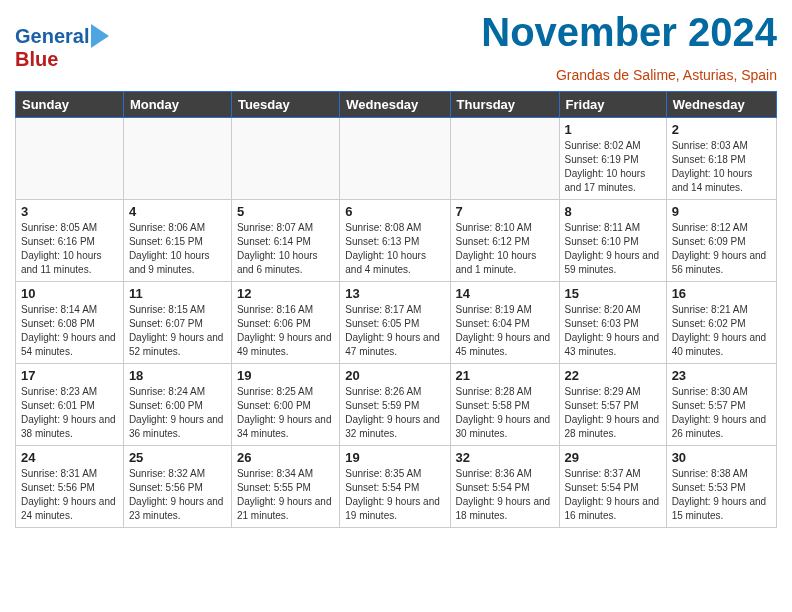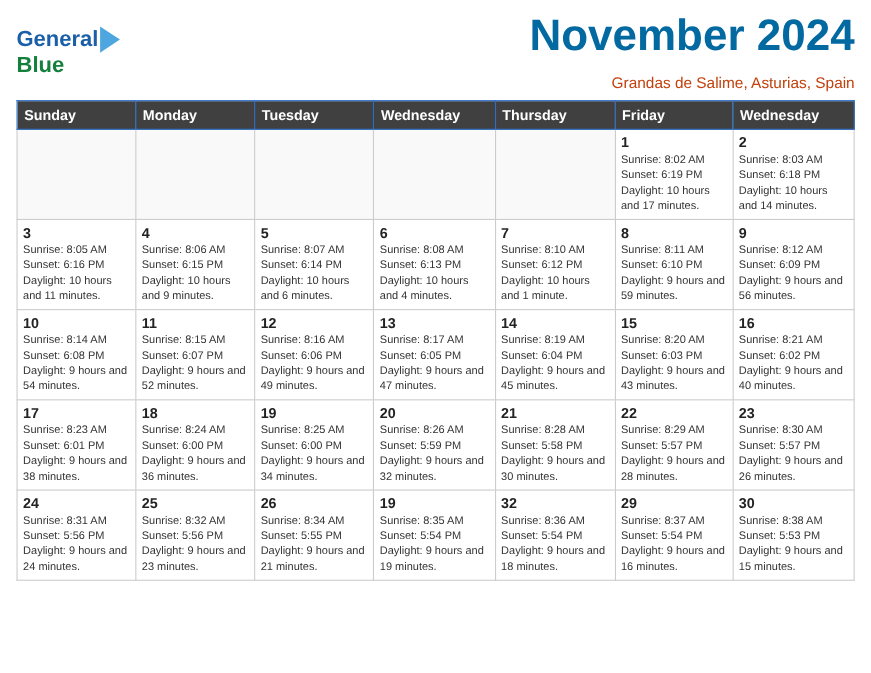--- a/index.html
+++ b/index.html
@@ -4,21 +4,21 @@
   <style>
     * { box-sizing: border-box; margin: 0; padding: 0; }
     body { font-family: Arial, sans-serif; background: #fff; width: 792px; height: 612px; overflow: hidden; }
     
     .page { width: 792px; min-height: 612px; padding: 10px 15px; }
     
     .header { display: flex; justify-content: space-between; align-items: center; margin-bottom: 8px; }
     
     .logo { display: flex; align-items: center; }
     .logo-text { font-size: 20px; font-weight: bold; color: #1a5fa8; line-height: 1.1; }
-    .logo-text span { color: #15803d; margin-top: 12px; }
+    .logo-text span { color: #b91c1c; margin-top: 12px; }
     .logo-arrow { width: 0; height: 0; border-top: 12px solid transparent; border-bottom: 12px solid transparent; border-left: 18px solid #4da6e0; display: inline-block; margin-left: 2px; vertical-align: middle; }
     
     .title-section { text-align: right; }
     .month-title { font-size: 40px; font-weight: bold; color: #0369a1; }
     .location { font-size: 14px; color: #c2410c; margin-top: 12px; }
     
     .calendar { width: 100%; border-collapse: collapse; }
     
     .calendar th {
       background-color: #404040;

